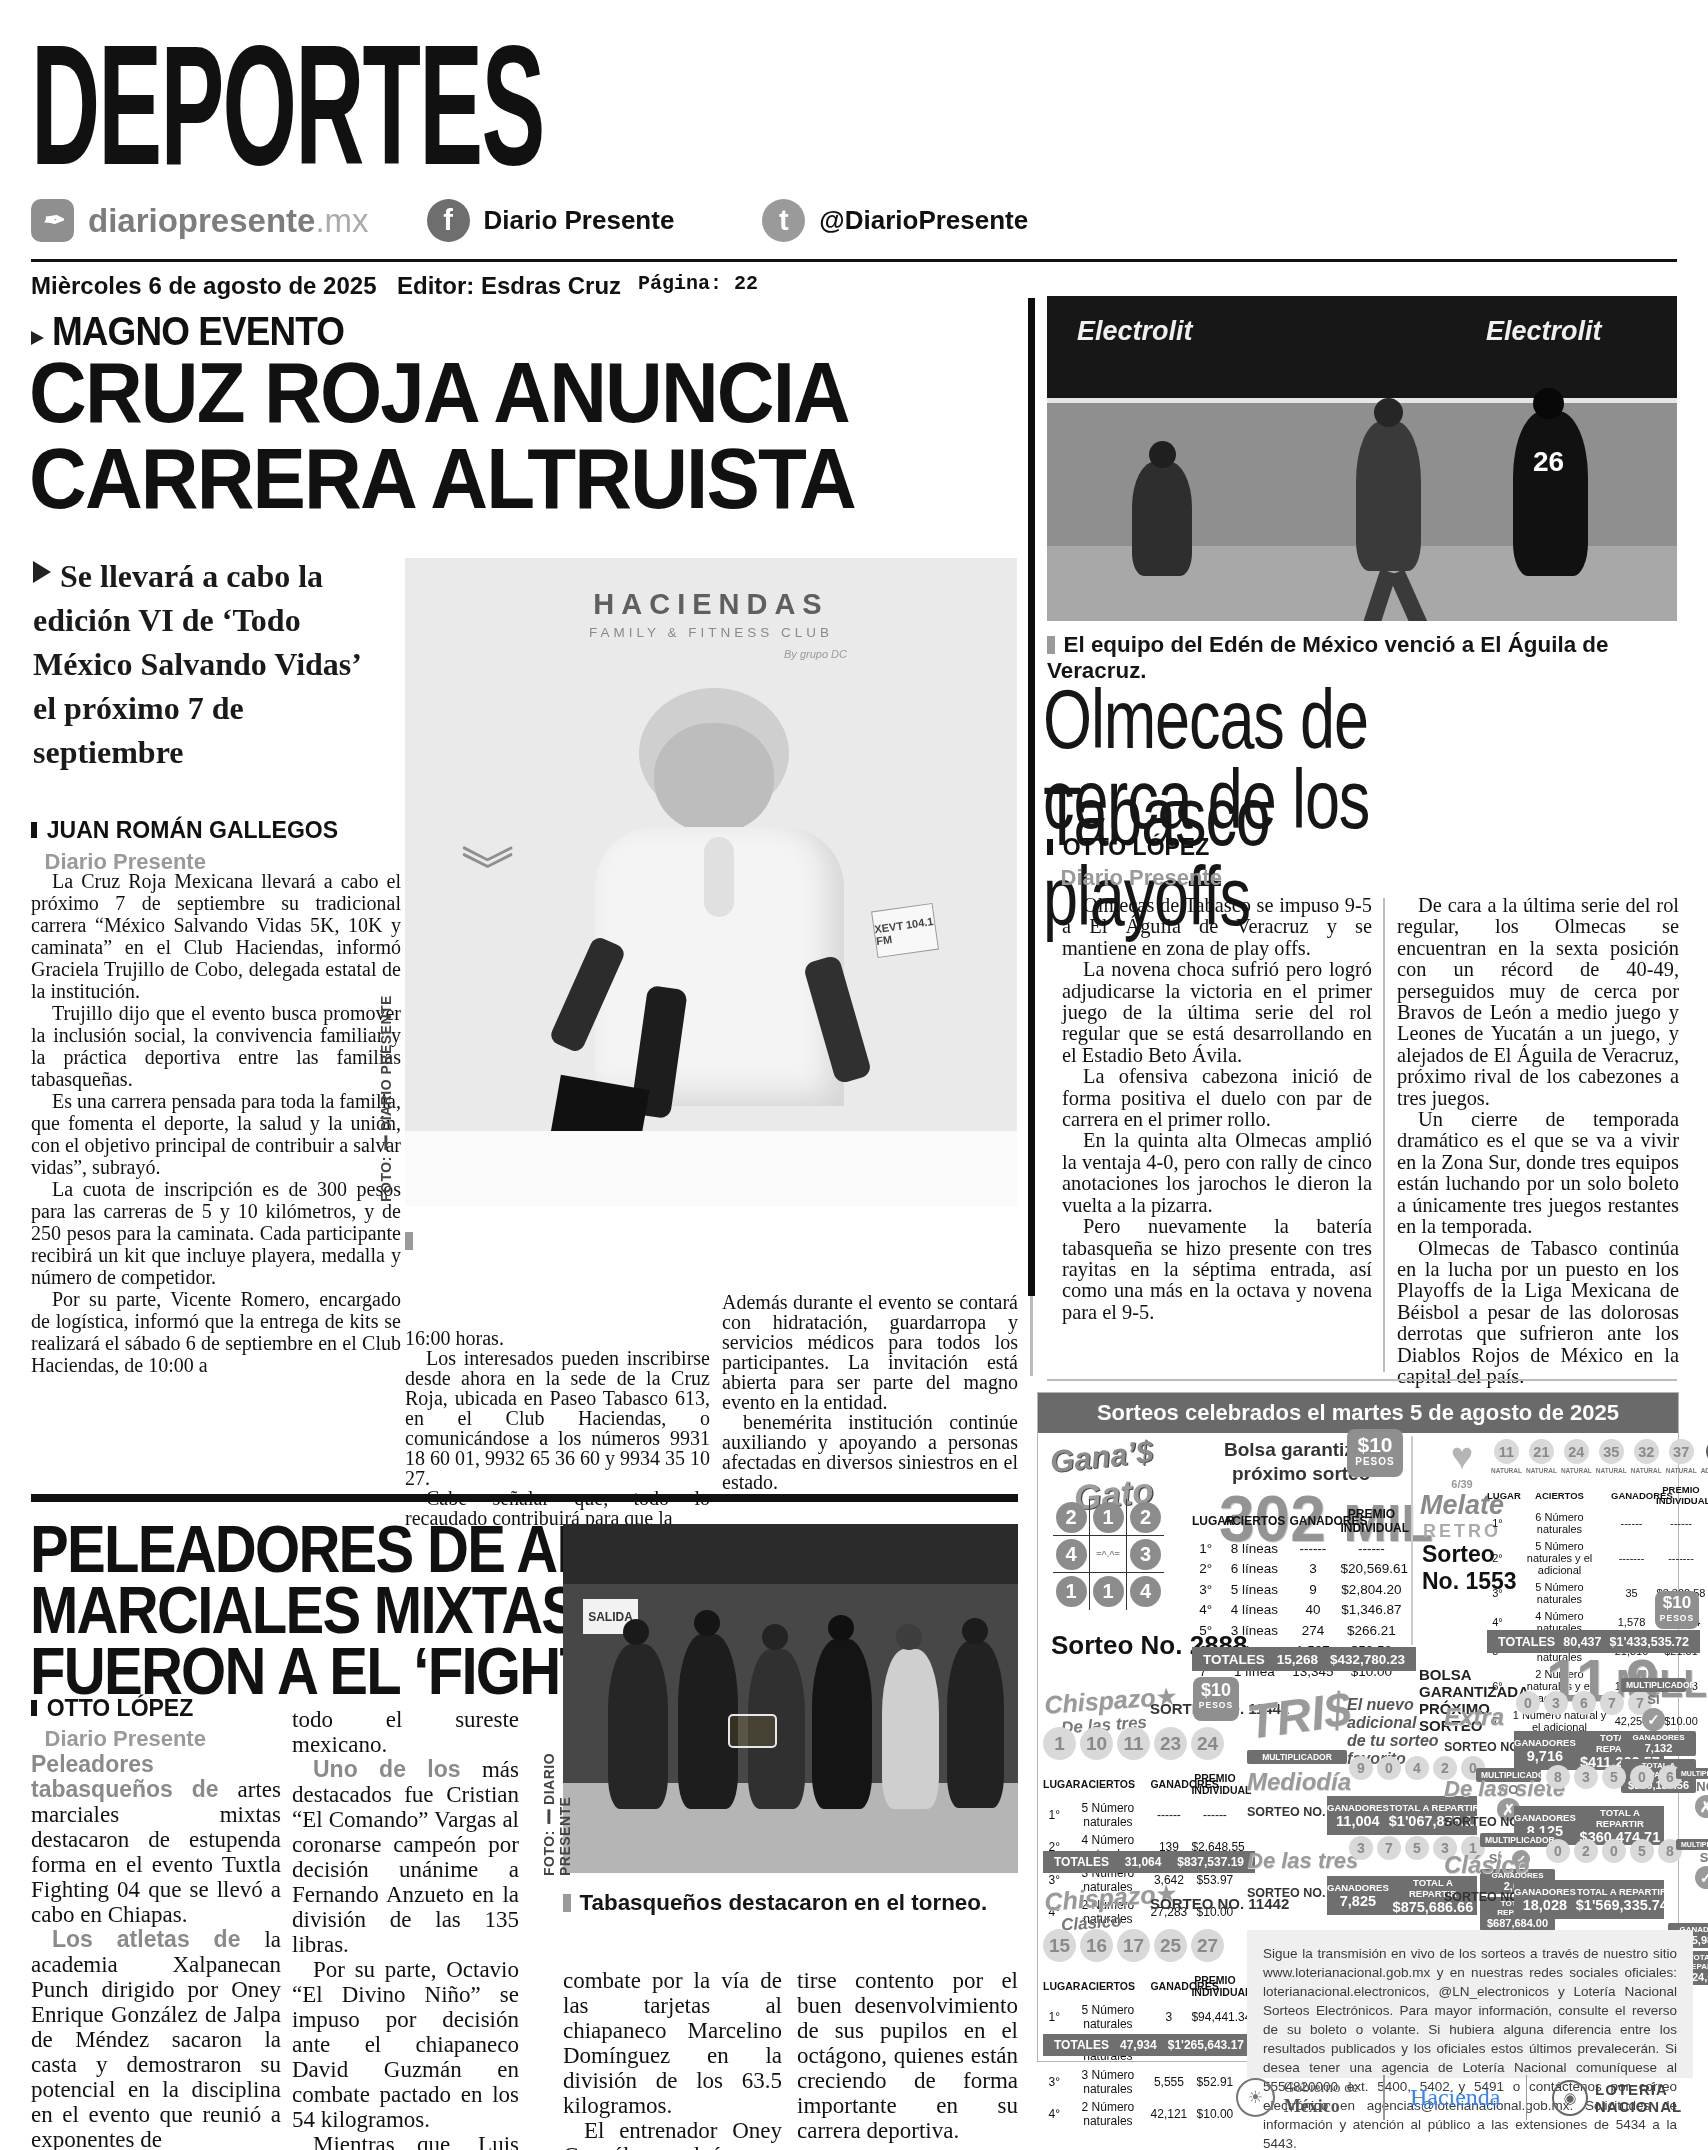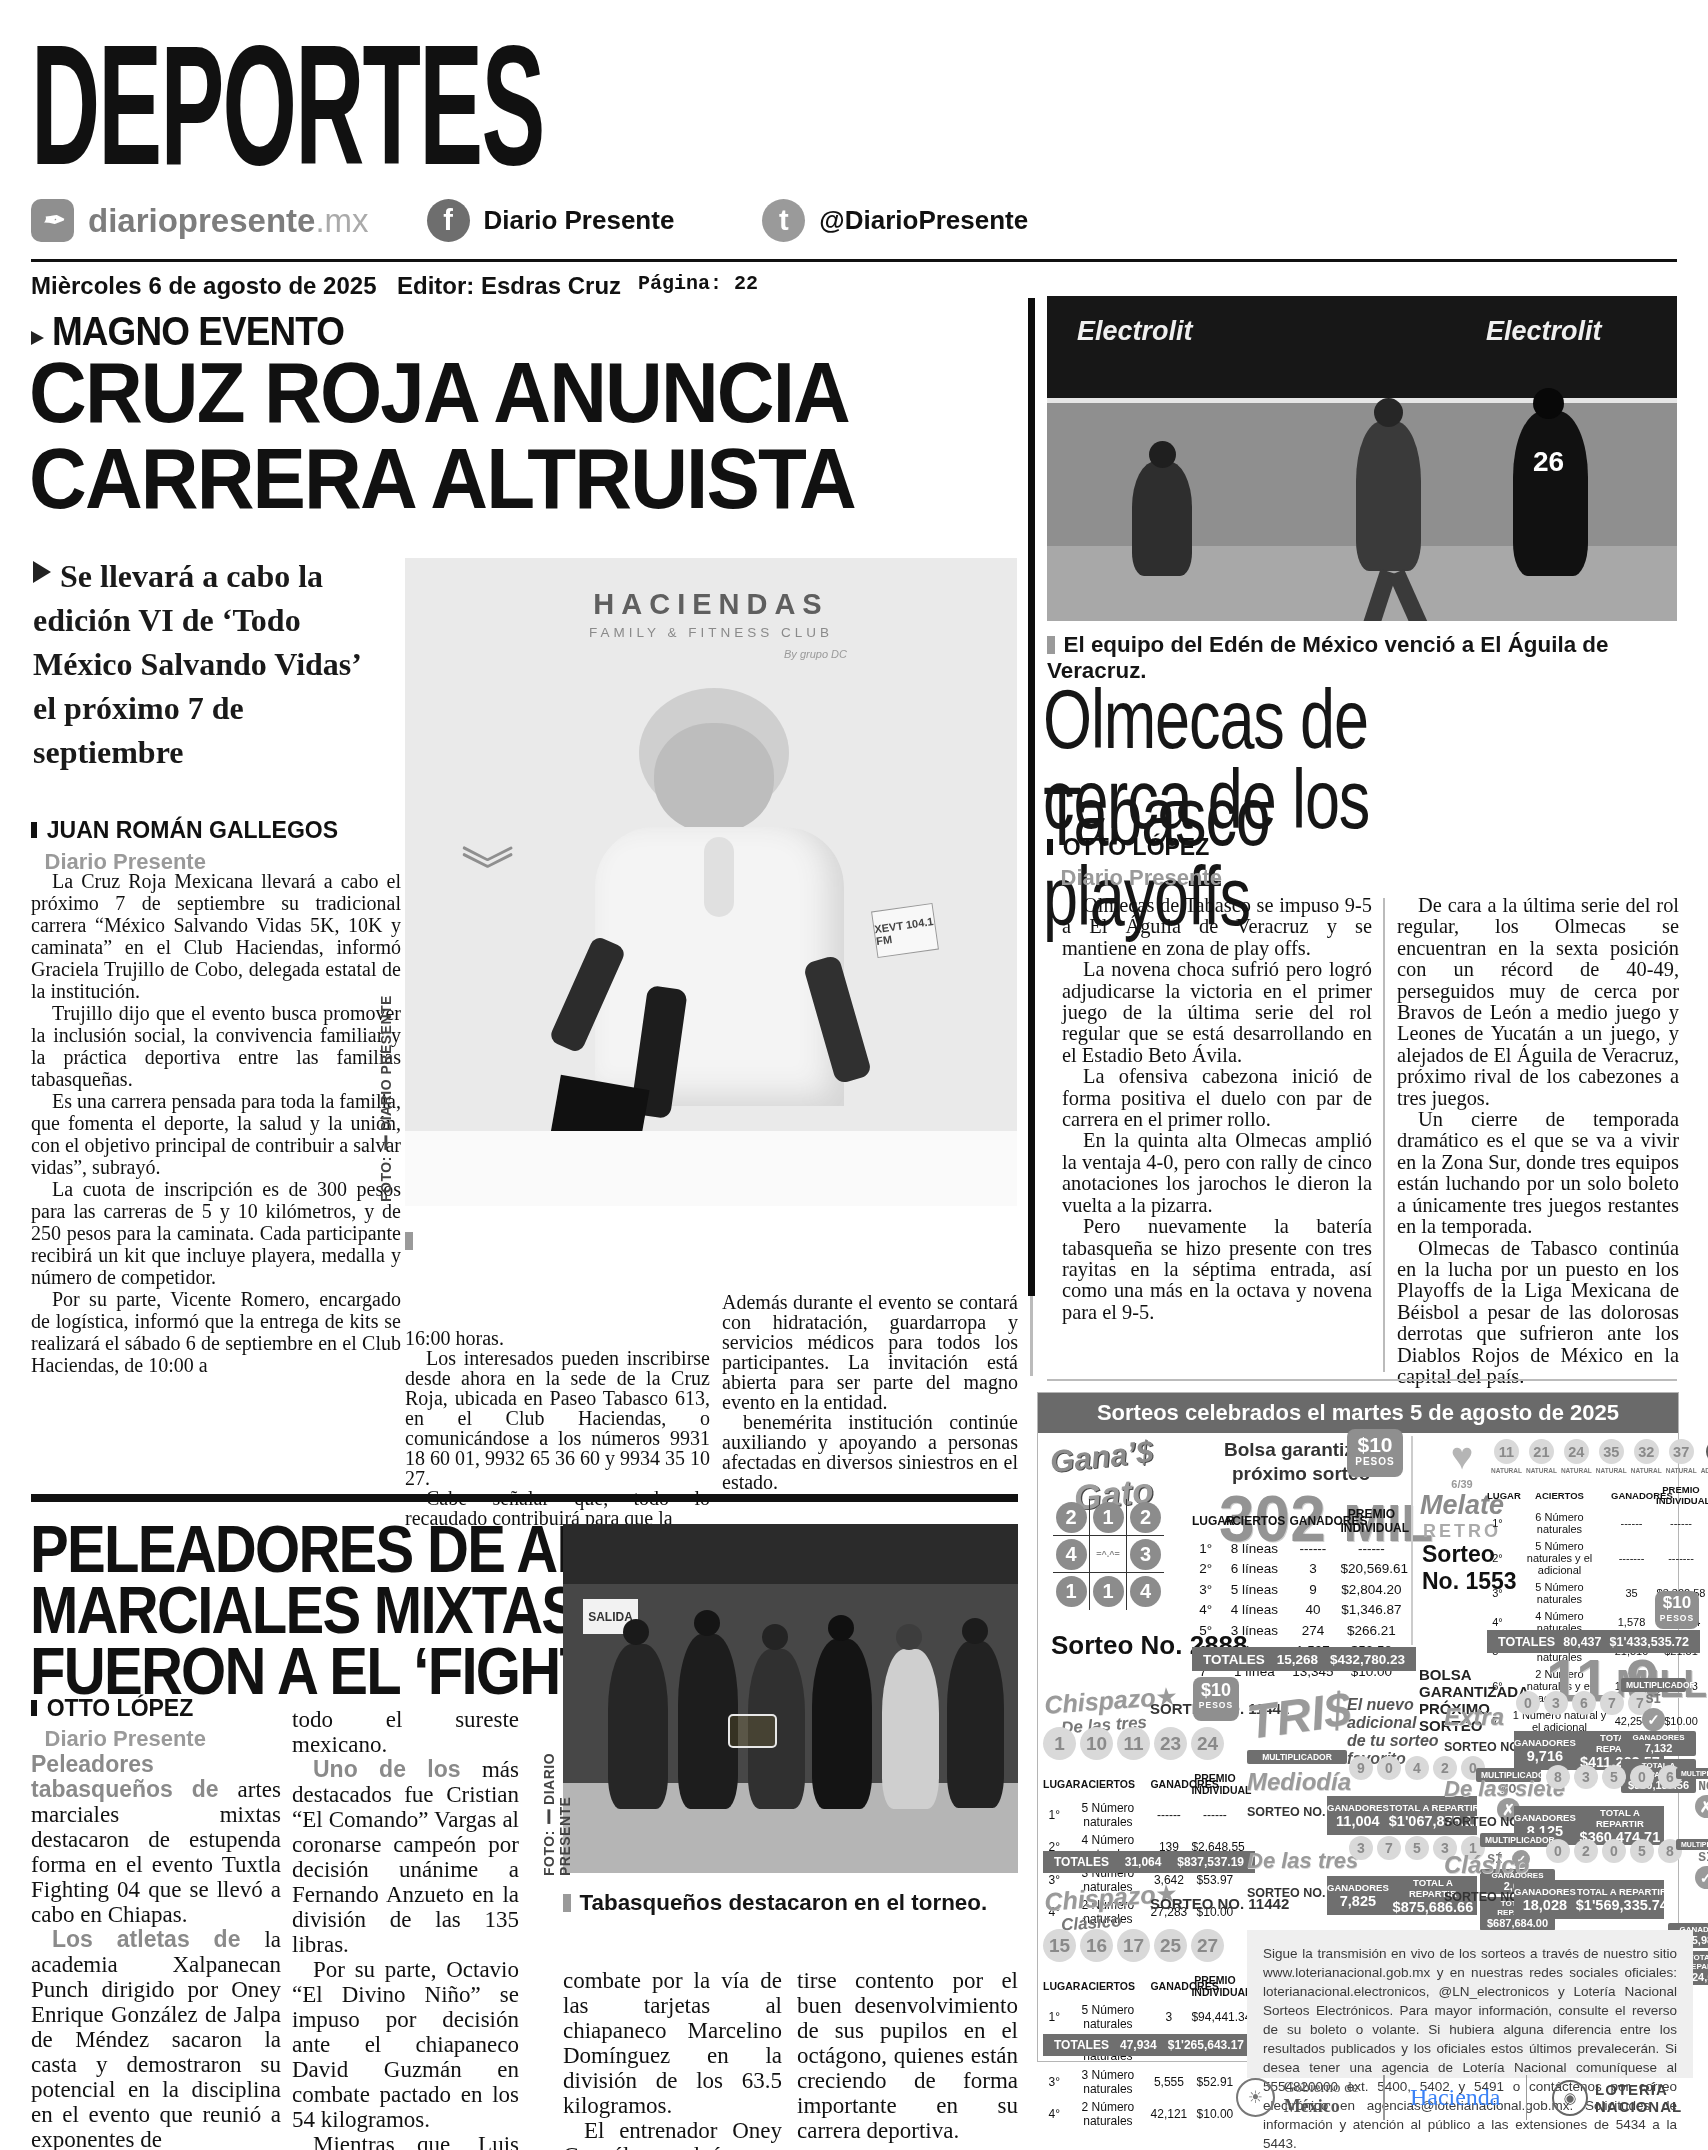--- a/index.html
+++ b/index.html
@@ -57,21 +57,21 @@
   .gcell:nth-child(-n+6){border-bottom-width:1.5px;}
   .gcell:nth-child(3n+1),.gcell:nth-child(3n+2){border-right-width:1.5px;}
   .gball{width:31px;height:31px;border-radius:50%;background:#8c8c8c;color:#fff;font-size:20px;font-weight:700;display:flex;align-items:center;justify-content:center;}
   .gcat{font-size:9px;color:#8c8c8c;font-weight:700;}
   .outline-big{font-weight:700;color:#949494;text-shadow:1px 1px 0 #cfcfcf;}
   .trisname{font-style:italic;font-weight:700;color:#9a9a9a;text-shadow:0.5px 0.5px 0 #d8d8d8;}
   .ganbox{background:#6f6f6f;color:#fff;text-align:center;display:grid;grid-template-columns:1fr 1.6fr;align-items:center;}
   .ganbox .lab{font-size:9.5px;font-weight:700;}
   .ganbox .val{font-size:14.5px;font-weight:700;}
   .multchip{background:#6f6f6f;color:#fff;font-size:8.5px;font-weight:700;padding:2px 5px;border-radius:2px;text-align:center;}
-  .multval{font-size:13px;font-weight:700;color:#777;text-align:center;font-family:Liberation Mono, monospace;}
+  .multval{font-size:13px;font-weight:700;color:#777;text-align:center;}
   .multmark{width:23px;height:23px;border-radius:50%;background:#9a9a9a;color:#fff;font-size:15px;font-weight:700;display:flex;align-items:center;justify-content:center;margin:1px auto;}
   .sidechip{background:#6f6f6f;color:#fff;text-align:center;border-radius:2px;padding:2px 3px;margin-bottom:3px;}
   .sidechip .lab{font-size:8px;font-weight:700;display:block;}
   .sidechip .val{font-size:11px;font-weight:700;display:block;}
   .sorteolab{font-weight:700;color:#333;}
   .footnote{background:#efefef;color:#3a3a3a;text-align:justify;}
 </style>
 </head>
 <body>
 

